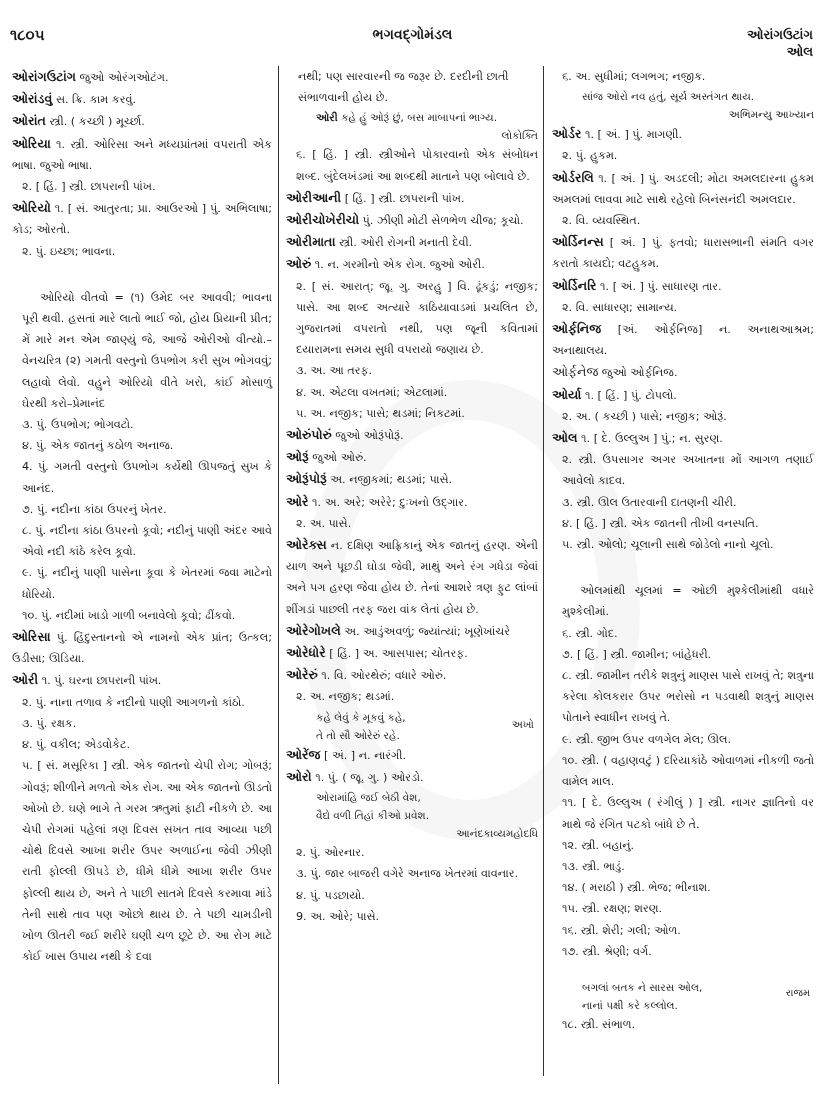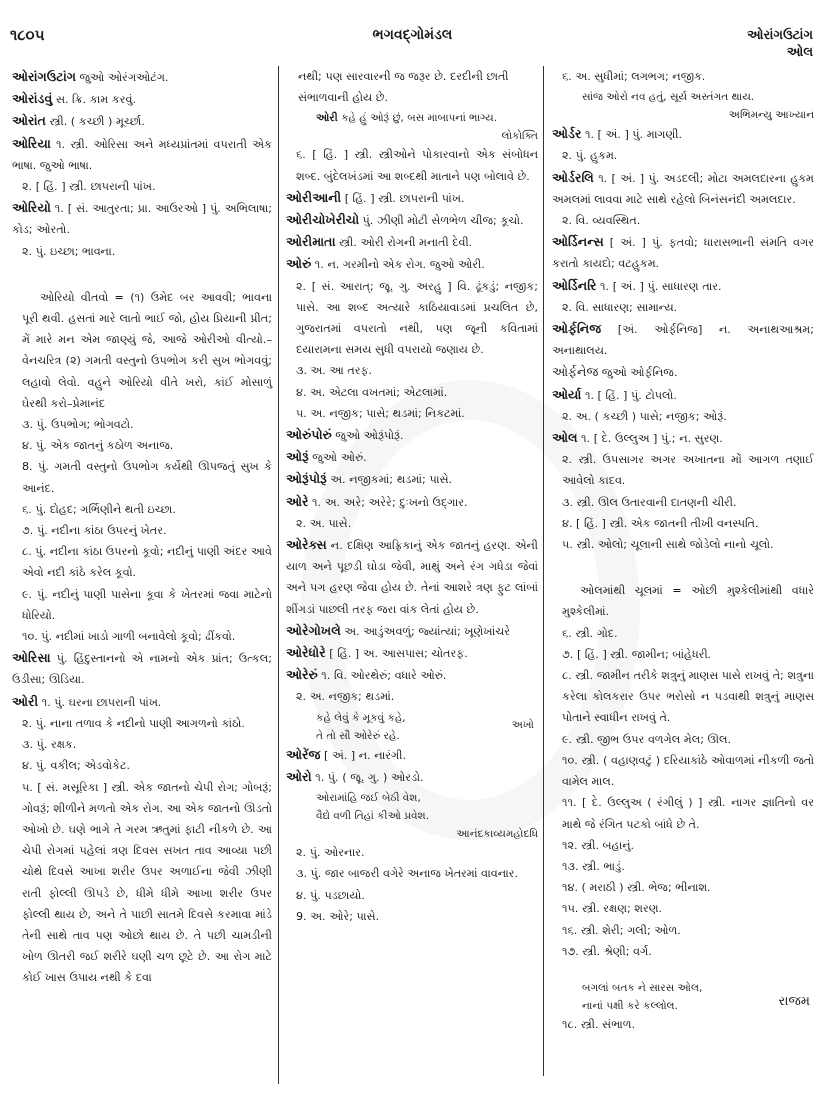--- a/index.html
+++ b/index.html
@@ -47,22 +47,21 @@
     <div class="entry"><span class="hw">ઓરાંગઉટાંગ</span><span> જુઓ ઓરંગઓટંગ.</span></div>
     <div class="entry"><span class="hw">ઓરાંડવું</span><span> સ. ક્રિ. કામ કરવું.</span></div>
     <div class="entry"><span class="hw">ઓરાંત</span><span> સ્ત્રી. ( કચ્છી ) મૂર્ચ્છા.</span></div>
     <div class="entry"><span class="hw">ઓરિયા</span><span> ૧. સ્ત્રી. ઓરિસા અને મધ્યપ્રાંતમાં વપરાતી એક ભાષા. જુઓ ભાષા.</span></div>
     <div class="sub">૨. [ હિં. ] સ્ત્રી. છાપરાની પાંખ.</div>
     <div class="entry"><span class="hw">ઓરિયો</span><span> ૧. [ સં. આતુરતા; પ્રા. આઉરઓ ] પું. અભિલાષા; કોડ; ઓરતો.</span></div>
     <div class="sub">૨. પું. ઇચ્છા; ભાવના.</div>
     <div class="para">ઓરિયો વીતવો = (૧) ઉમેદ બર આવવી; ભાવના પૂરી થવી. હસતાં મારે લાતો ભાઈ જો, હોય પ્રિયાની પ્રીત; મેં મારે મન એમ જાણ્યું જે, આજે ઓરીઓ વીત્યો.–વેનચરિત્ર (૨) ગમતી વસ્તુનો ઉપભોગ કરી સુખ ભોગવવું; લહાવો લેવો. વહુને ઓરિયો વીતે ખરો, કાંઈ મોસાળું ઘેરથી કરો–પ્રેમાનંદ</div>
     <div class="sub">૩. પું. ઉપભોગ; ભોગવટો.</div>
     <div class="sub">૪. પું. એક જાતનું કઠોળ અનાજ.</div>
-    <div class="sub">8. પું. ગમતી વસ્તુનો ઉપભોગ કર્યેથી ઊપજતું સુખ કે આનંદ.</div>
-    <div class="sub">૬. પું. દોહદ; ગર્ભિણીને થતી ઇચ્છા.</div>
+    <div class="sub">4. પું. ગમતી વસ્તુનો ઉપભોગ કર્યેથી ઊપજતું સુખ કે આનંદ.</div>
     <div class="sub">૭. પું. નદીના કાંઠા ઉપરનું ખેતર.</div>
     <div class="sub">૮. પું. નદીના કાંઠા ઉપરનો કૂવો; નદીનું પાણી અંદર આવે એવો નદી કાંઠે કરેલ કૂવો.</div>
     <div class="sub">૯. પું. નદીનું પાણી પાસેના કૂવા કે ખેતરમાં જવા માટેનો ધોરિયો.</div>
     <div class="sub">૧૦. પું. નદીમાં ખાડો ગાળી બનાવેલો કૂવો; ઢીંકવો.</div>
     <div class="entry"><span class="hw">ઓરિસા</span><span> પું. હિંદુસ્તાનનો એ નામનો એક પ્રાંત; ઉત્કલ; ઉડીસા; ઊડિયા.</span></div>
     <div class="entry"><span class="hw">ઓરી</span><span> ૧. પું. ઘરના છાપરાની પાંખ.</span></div>
     <div class="sub">૨. પું. નાના તળાવ કે નદીનો પાણી આગળનો કાંઠો.</div>
     <div class="sub">૩. પું. રક્ષક.</div>
     <div class="sub">૪. પું. વકીલ; એડવોકેટ.</div>
     <div class="sub">૫. [ સં. મસૂરિકા ] સ્ત્રી. એક જાતનો ચેપી રોગ; ગોબરૂં; ગોવરૂં; શીળીને મળતો એક રોગ. આ એક જાતનો ઊડતો ઓખો છે. ઘણે ભાગે તે ગરમ ઋતુમાં ફાટી નીકળે છે. આ ચેપી રોગમાં પહેલાં ત્રણ દિવસ સખત તાવ આવ્યા પછી ચોથે દિવસે આખા શરીર ઉપર અળાઈના જેવી ઝીણી રાતી ફોલ્લી ઊપડે છે, ધીમે ધીમે આખા શરીર ઉપર ફોલ્લી થાય છે, અને તે પાછી સાતમે દિવસે કરમાવા માંડે તેની સાથે તાવ પણ ઓછો થાય છે. તે પછી ચામડીની ખોળ ઊતરી જઈ શરીરે ઘણી ચળ છૂટે છે. આ રોગ માટે કોઈ ખાસ ઉપાય નથી કે દવા</div>
@@ -136,16 +135,16 @@
     <div class="sub">૧૧. [ દે. ઉલ્લુઅ ( રંગીલું ) ] સ્ત્રી. નાગર જ્ઞાતિનો વર માથે જે રંગિત પટકો બાંધે છે તે.</div>
     <div class="sub">૧૨. સ્ત્રી. બહાનું.</div>
     <div class="sub">૧૩. સ્ત્રી. ભાડું.</div>
     <div class="sub">૧૪. ( મરાઠી ) સ્ત્રી. ભેજ; ભીનાશ.</div>
     <div class="sub">૧૫. સ્ત્રી. રક્ષણ; શરણ.</div>
     <div class="sub">૧૬. સ્ત્રી. શેરી; ગલી; ઓળ.</div>
     <div class="sub">૧૭. સ્ત્રી. શ્રેણી; વર્ગ.</div>
     <div style="position: relative; margin-top: 16px;">
       <div class="quote">બગલાં બતક ને સારસ ઓલ,</div>
       <div class="quote">નાનાં પક્ષી કરે કલ્લોલ.</div>
-      <span style="position: absolute; right: 4px; bottom: 4px; font-size: 13px; line-height: 18px;">રાજમ</span>
+      <span style="position: absolute; right: 4px; bottom: 12px; font-size: 10px; line-height: 18px;">રાજમ</span>
     </div>
     <div class="sub">૧૮. સ્ત્રી. સંભાળ.</div>
   </div>
 
 </body></html>

